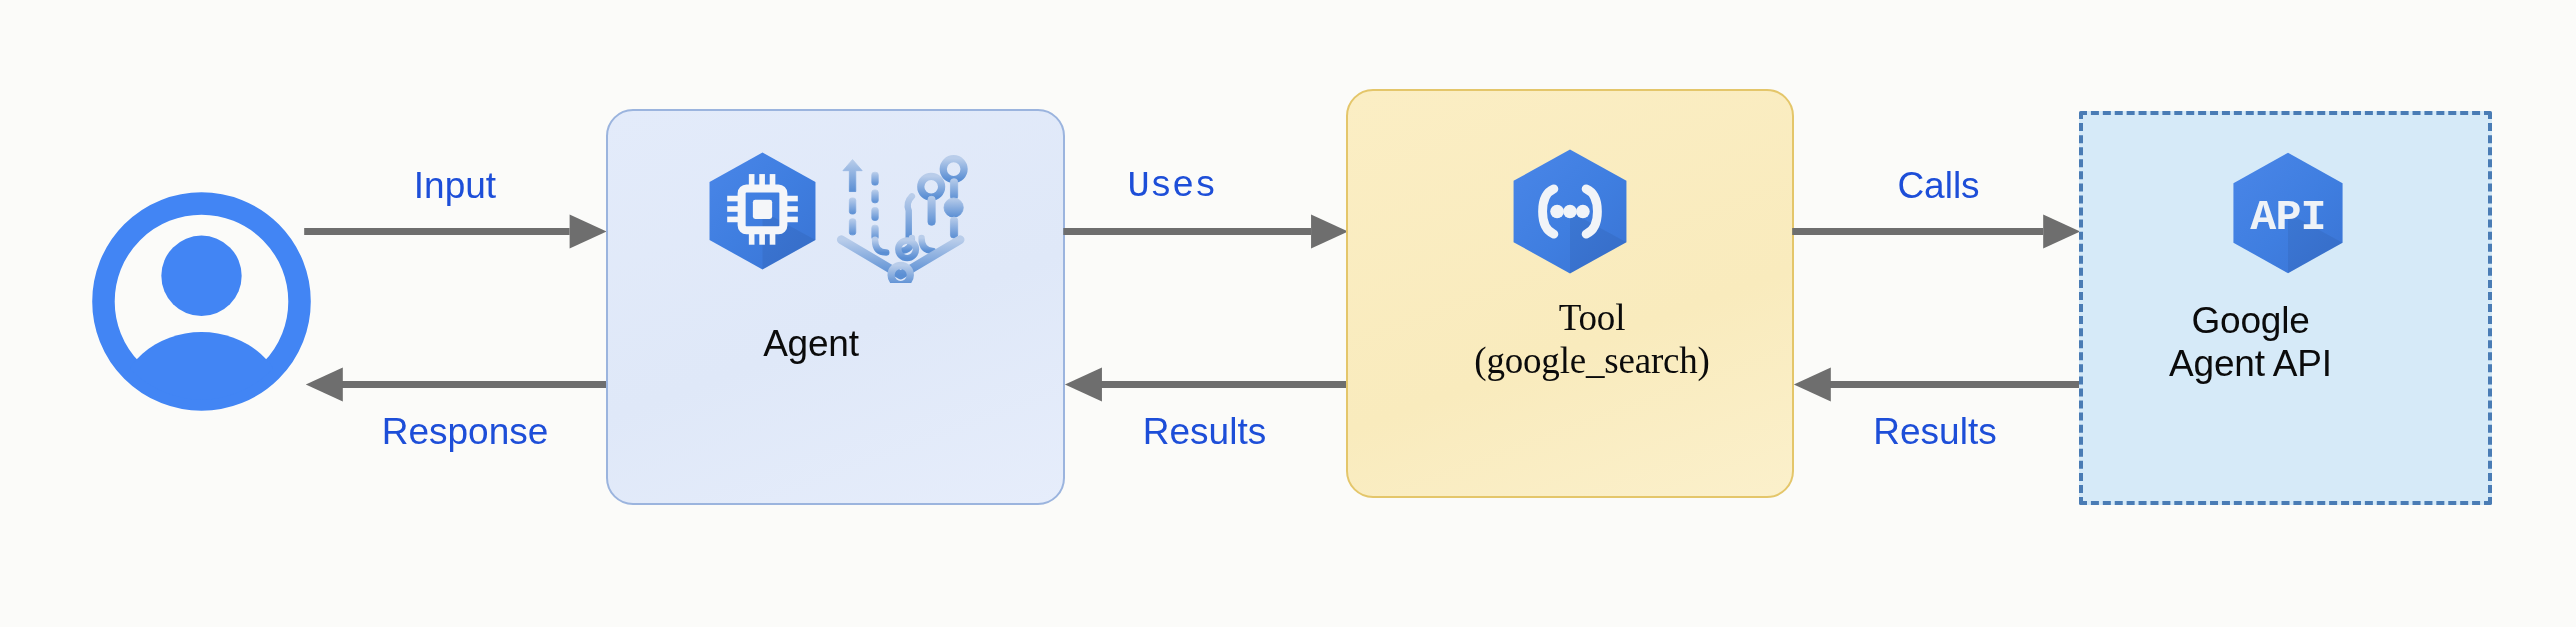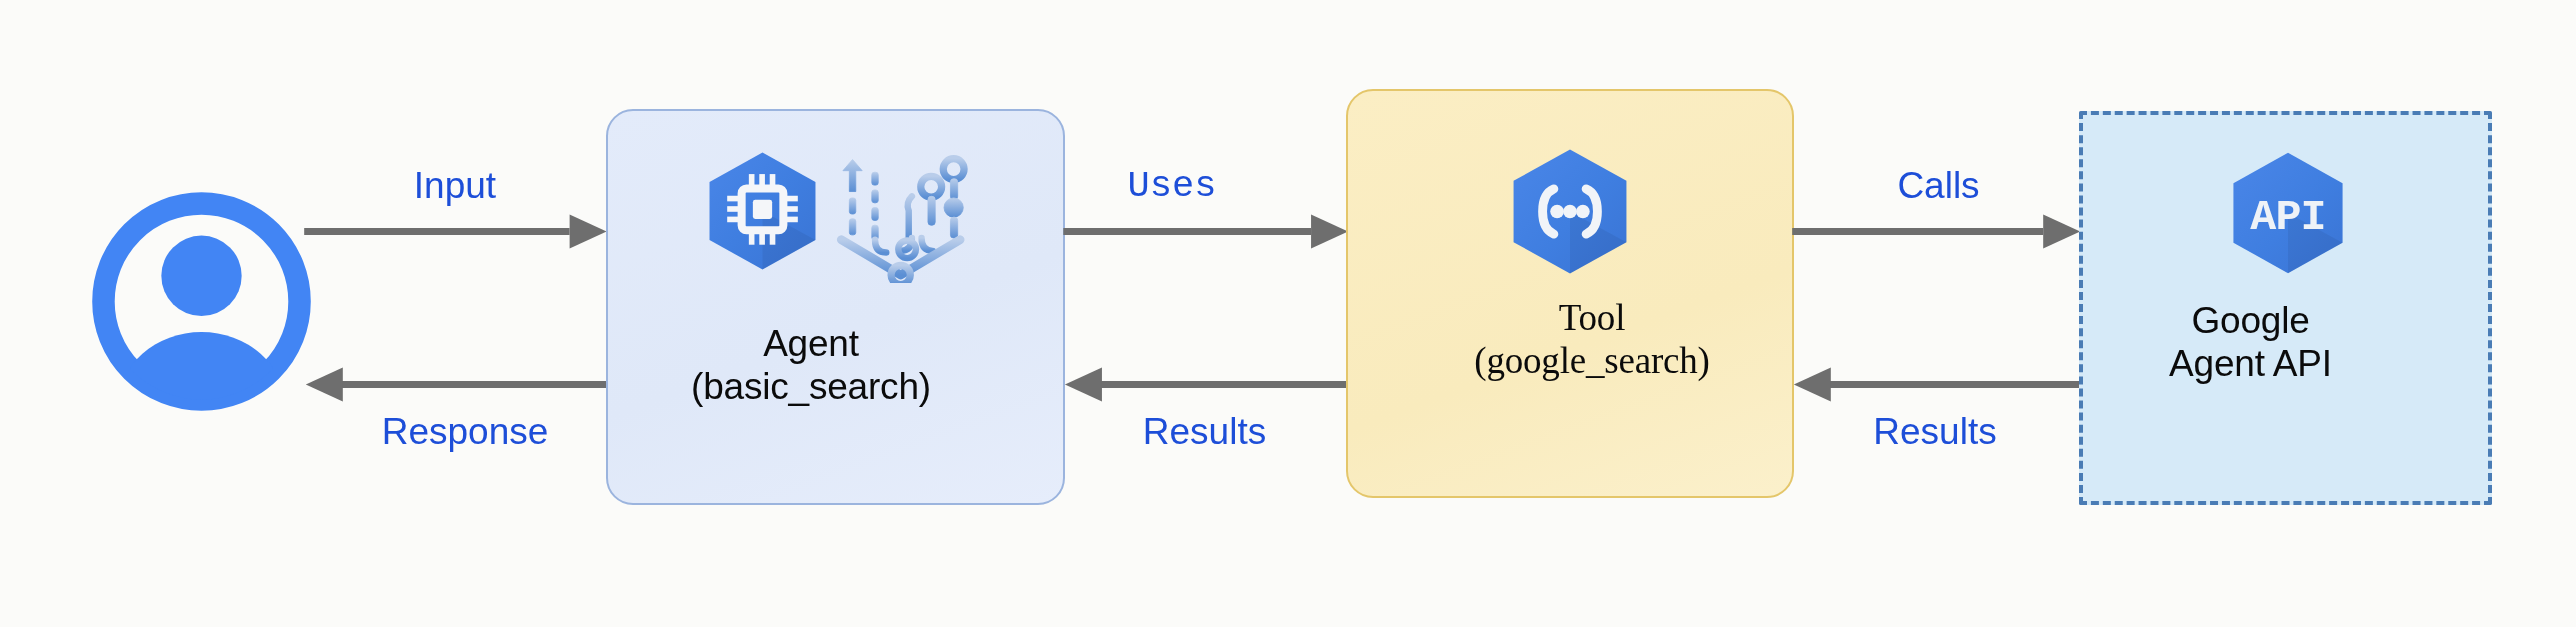--- a/index.html
+++ b/index.html
@@ -198,21 +198,21 @@
       <rect x="146" y="42" width="9" height="26" rx="4"></rect>
       <circle cx="150" cy="78" r="12"></circle>
       <rect x="146" y="90" width="9" height="26" rx="4"></rect>
 
       <path d="M10 118 L84 162 L158 118" fill="none" stroke-width="11" stroke-linecap="round" stroke-linejoin="round"></path>
       <circle cx="84" cy="162" r="12" fill="none" stroke-width="9"></circle>
       <circle cx="92" cy="130" r="11" fill="none" stroke-width="8"></circle>
     </g>
   </svg>
 
-  <div class="node-label" id="agent-label"><span>Agent</span><br><span>(basic_search)</span></div>
+  <div class="node-label" id="agent-label"><span>Agent</span><br></div>
 
   <div class="arrow-label" style="left:1039px; top:165px; width:266px;font-family:Liberation Mono, monospace;">Uses</div>
   <svg class="arrow-svg" style="left:1063px; top:213px; width:287px; height:37px;" viewBox="0 0 356 46">
     <line x1="0" y1="23" x2="308" y2="23" stroke="#6e6e6e" stroke-width="9"></line>
     <polygon points="308,2 354,23 308,44" fill="#6e6e6e"></polygon>
   </svg>
 
   <svg class="arrow-svg" style="left:1063px; top:366px; width:287px; height:37px;" viewBox="0 0 356 46">
     <line x1="46" y1="23" x2="356" y2="23" stroke="#6e6e6e" stroke-width="9"></line>
     <polygon points="48,2 2,23 48,44" fill="#6e6e6e"></polygon>

